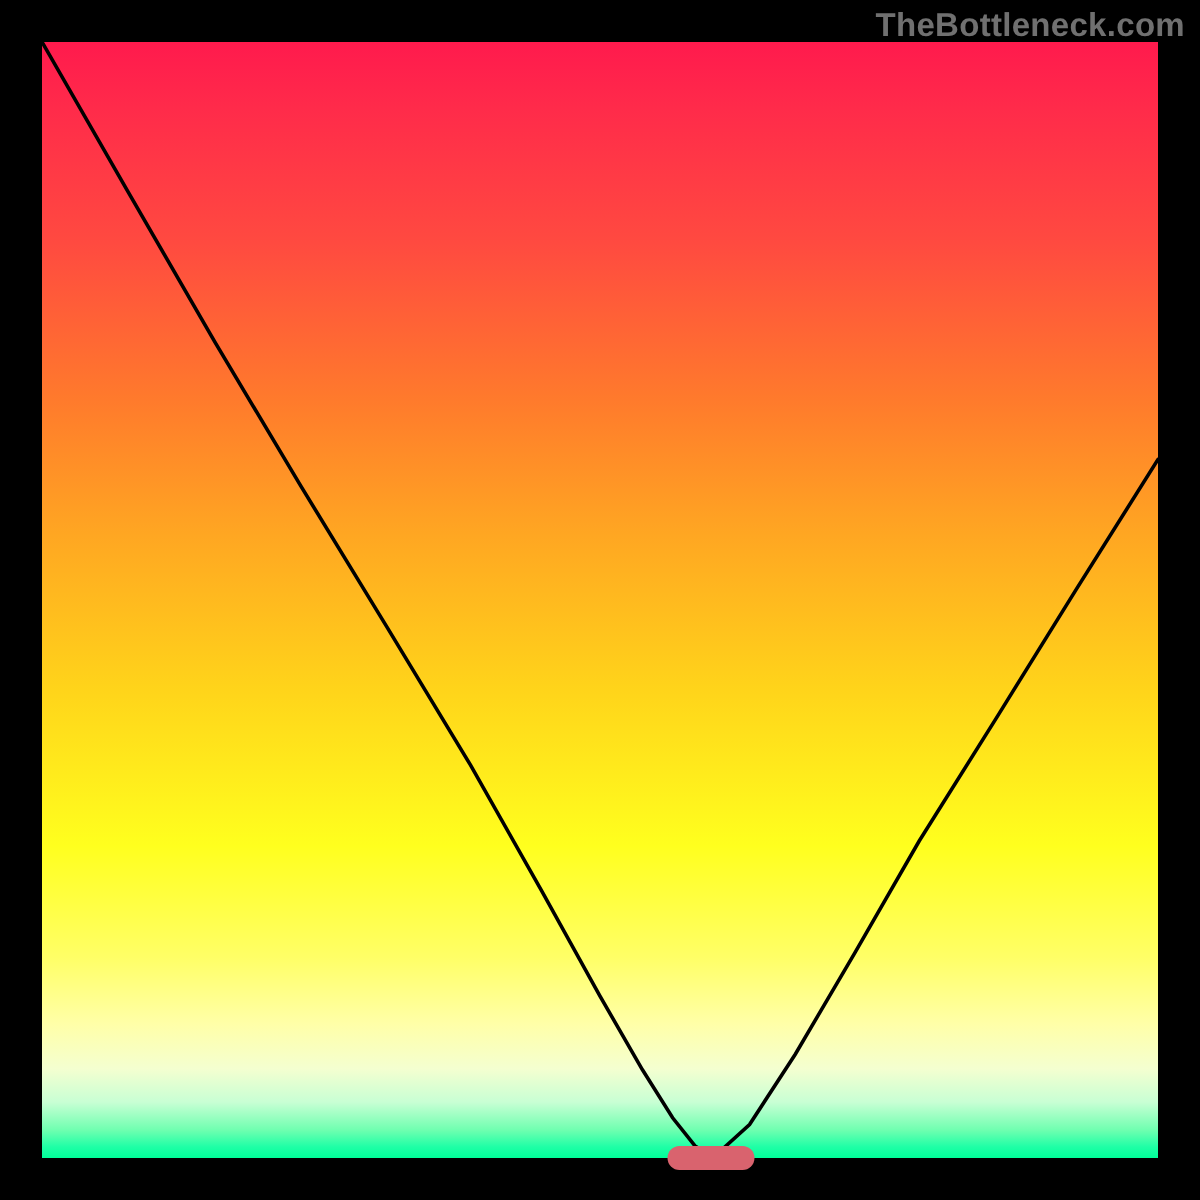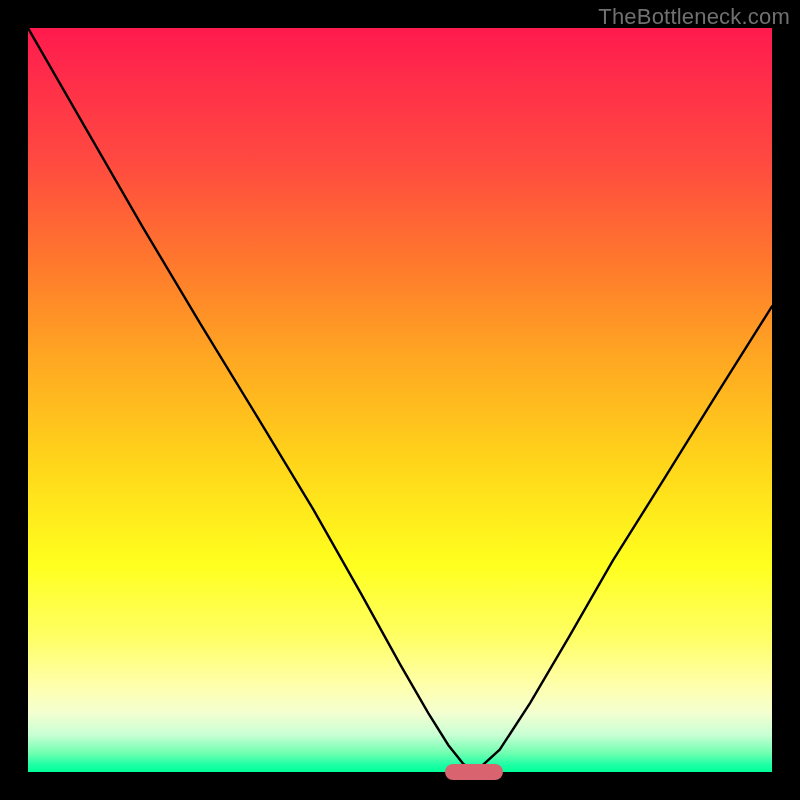--- a/index.html
+++ b/index.html
@@ -42,21 +42,21 @@
       #1fffa6 99%,
       #00ff99 100%
     );
   }
   .watermark {
     position: absolute;
     top: 4px;
     right: 10px;
     color: #707070;
     font-size: 22px;
-    font-weight: 400;
+    font-weight: 700;
     letter-spacing: 0.2px;
     user-select: none;
   }
   .curve-svg {
     position: absolute;
     left: 0;
     top: 0;
     width: 744px;
     height: 744px;
   }

